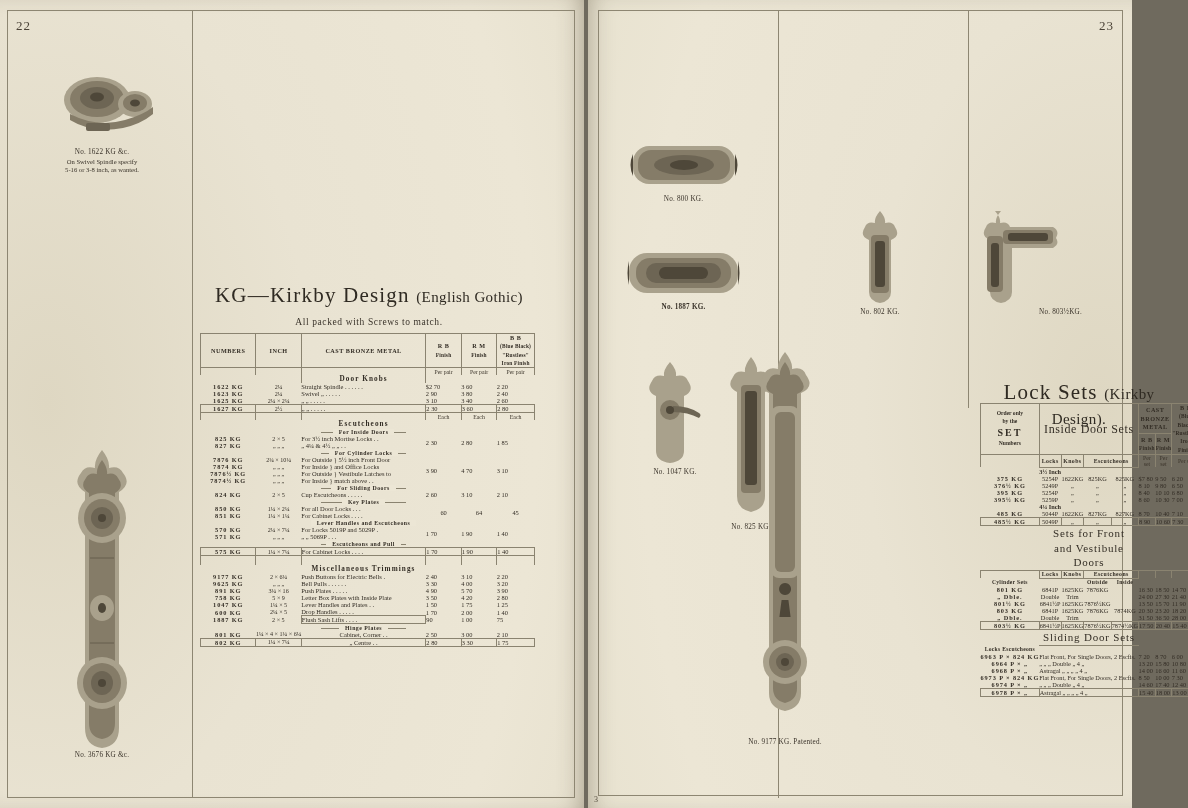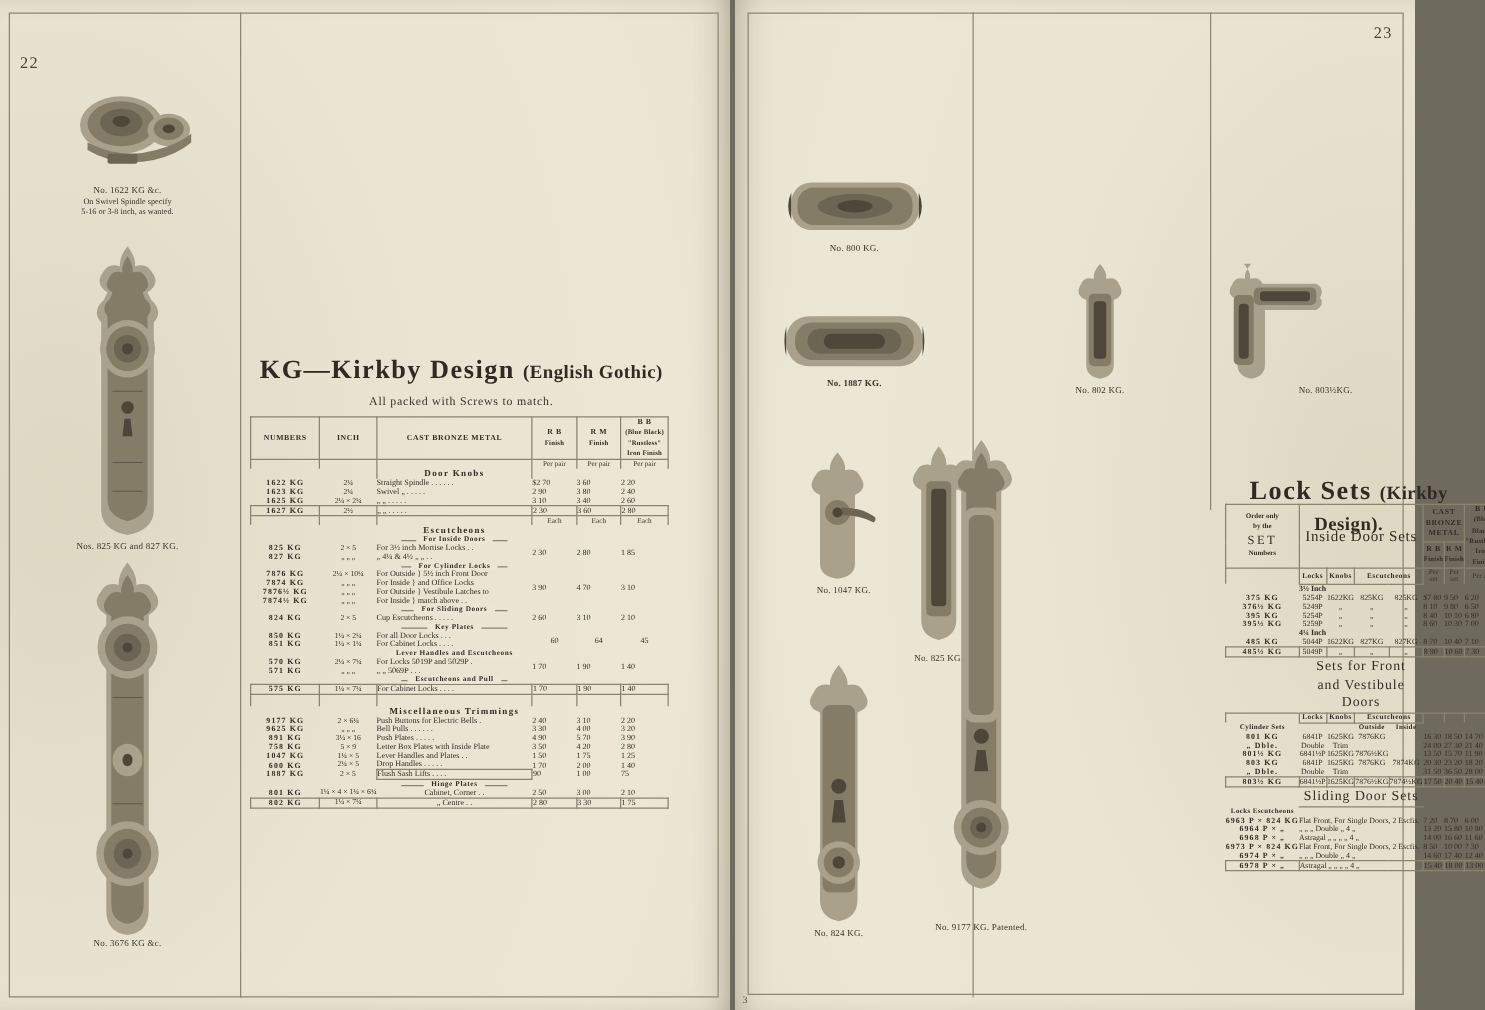--- a/index.html
+++ b/index.html
@@ -30,21 +30,21 @@
   .plateframe{
     position:absolute;border:1px solid #8d8672;
   }
   .page.left .plateframe{left:7px;top:10px;right:9px;bottom:10px;}
   .page.right .plateframe{left:10px;top:10px;right:9px;bottom:12px;}
 
   .folio{
     position:absolute;font-size:13px;letter-spacing:1px;color:#4a4236;
     font-family:"Liberation Serif",serif;
   }
-  .folio.lf{left:16px;top:18px;margin-top:24px;}
+  .folio.lf{left:16px;top:18px;}
   .folio.rf{right:18px;top:18px;}
 
   .colrule{position:absolute;top:10px;bottom:10px;width:1px;background:#8d8672;}
 
   
   .illu{position:absolute;text-align:center;}
   .cap{
     font-size:7.2px;letter-spacing:.2px;color:#3a332a;line-height:1.35;
     margin-top:3px;font-variant:small-caps;
   }
@@ -56,21 +56,20 @@
   .ink{fill:#6d6554;}
   .ink2{fill:#857c68;}
   .ink3{fill:#a9a18c;}
   .inkd{fill:#4e4739;}
   .stk{stroke:#5e5748;fill:none;stroke-width:.8;}
 
   
   .bigtitle{
     text-align:center;font-size:21px;letter-spacing:1.2px;color:#2f2a22;
     font-family:"Liberation Serif",serif;
-    font-weight:bold;
   }
   .bigtitle .paren{font-size:15px;letter-spacing:.4px;}
   .subline{
     text-align:center;font-size:9.5px;letter-spacing:.6px;margin-top:9px;color:#3a332a;
   }
 
   
   table.cat{
     border-collapse:collapse;width:100%;
     font-size:6.6px;color:#332d25;
@@ -109,21 +108,21 @@
   .nbt{border-top:0 !important;margin-top:28px;}
   .nbb{border-bottom:0 !important;}
   .nbl{border-left:0 !important;margin-top:12px;}
   .nbr{border-right:0 !important;}
   .blank{height:9px;}
 
   
   .st{
     text-align:center;font-size:5.6px;line-height:1.4;padding:4px 2px;font-weight:bold;
   }
-  .setbig{font-size:10px;letter-spacing:2px;font-weight:normal;}
+  .setbig{font-size:10px;letter-spacing:2px;font-weight:bold;}
   .ids{font-size:12px;letter-spacing:.6px;padding:8px 2px;font-weight:normal;}
   .sub2{text-align:center;font-weight:bold;font-size:5.8px;letter-spacing:.4px;padding:3px 2px;}
   .cell{text-align:center;font-size:6.3px;padding:1px 2px;white-space:nowrap;}
   .cellL{text-align:left;font-size:6.3px;padding:1px 4px;white-space:nowrap;}
   .secbig{text-align:center;font-size:11px;letter-spacing:.8px;padding:6px 2px 5px;line-height:1.35;}
   .tiny{font-size:5.6px;letter-spacing:.3px;}
   .botnum{position:absolute;left:594px;bottom:4px;font-size:8px;color:#554d3f;}
 </style>
 </head>
 <body>
@@ -144,33 +143,20 @@
         <ellipse class="ink3" cx="93" cy="34" rx="17" ry="13"></ellipse>
         <ellipse class="ink2" cx="93" cy="33" rx="12" ry="9"></ellipse>
         <ellipse class="inkd" cx="93" cy="33" rx="5" ry="3.5"></ellipse>
         <path class="ink2" d="M28 44 q27 14 55 6 q18 -5 28 -13 l0 7 q-12 10 -30 14 q-30 6 -53 -8 z"></path>
         <rect class="ink" x="44" y="53" width="24" height="8" rx="2"></rect>
       </svg>
       <div class="cap"><span class="nm">No. 1622 KG &amp;c.</span></div>
       <div class="cap2">On Swivel Spindle specify<br>5-16 or 3-8 inch, as wanted.</div>
     </div>
 
-    <div class="illu" style="left:52px;top:195px;width:100px;">
-      <svg width="78" height="235" viewBox="0 0 78 235">
-        <path class="ink3" d="M39 2 q7 9 6 16 q9 -3 13 4 q8 10 -3 17 l3 6 q10 9 2 18 l0 150 q0 16 -21 20 q-21 -4 -21 -20 l0 -150 q-8 -9 2 -18 l3 -6 q-11 -7 -3 -17 q4 -7 13 -4 q-1 -7 6 -16 z"></path>
-        <path class="ink2" d="M39 10 q5 7 4 13 q7 -2 10 3 q6 8 -2 13 l2 5 q8 7 2 14 l0 147 q0 13 -16 17 q-16 -4 -16 -17 l0 -147 q-6 -7 2 -14 l2 -5 q-8 -5 -2 -13 q3 -5 10 -3 q-1 -6 4 -13 z"></path>
-        <ellipse class="ink3" cx="39" cy="84" rx="22" ry="23"></ellipse>
-        <ellipse class="ink2" cx="39" cy="84" rx="17" ry="18"></ellipse>
-        <ellipse class="ink" cx="39" cy="84" rx="11" ry="11"></ellipse>
-        <ellipse class="inkd" cx="39" cy="84" rx="4.5" ry="4.5"></ellipse>
-        <path class="inkd" d="M39 136 a5 5 0 1 1 0.1 0 z M36.6 140 l4.8 0 l1.6 14 l-8 0 z"></path>
-        <path class="stk" d="M27 118 l24 0 M27 175 l24 0 M27 198 l24 0"></path>
-      </svg>
-      <div class="cap"><span class="nm">Nos. 825 KG and 827 KG.</span></div>
-    </div>
 
     <div class="illu" style="left:52px;top:448px;width:100px;">
       <svg width="78" height="300" viewBox="0 0 78 300">
         <path class="ink3" d="M39 2 q8 10 7 18 q10 -3 14 5 q9 11 -4 19 l0 236 q0 18 -17 20 q-17 -2 -17 -20 l0 -236 q-13 -8 -4 -19 q4 -8 14 -5 q-1 -8 7 -18 z"></path>
         <path class="ink2" d="M39 12 q6 8 5 14 q8 -2 11 4 q7 9 -3 15 l0 230 q0 14 -13 16 q-13 -2 -13 -16 l0 -230 q-10 -6 -3 -15 q3 -6 11 -4 q-1 -6 5 -14 z"></path>
         <ellipse class="ink3" cx="39" cy="70" rx="24" ry="25"></ellipse>
         <ellipse class="ink2" cx="39" cy="70" rx="18" ry="19"></ellipse>
         <ellipse class="ink" cx="39" cy="70" rx="11" ry="11"></ellipse>
         <ellipse class="inkd" cx="39" cy="70" rx="4" ry="4"></ellipse>
         <ellipse class="ink3" cx="39" cy="160" rx="12" ry="13"></ellipse>
@@ -570,31 +556,20 @@
 
     <div class="illu" style="left:88px;top:355px;width:150px;">
       <svg width="60" height="165" viewBox="0 0 60 165">
         <path class="ink3" d="M30 2 q7 9 6 15 q9 -2 12 5 q7 10 -4 15 l0 104 q0 13 -14 16 q-14 -3 -14 -16 l0 -104 q-11 -5 -4 -15 q3 -7 12 -5 q-1 -6 6 -15 z"></path>
         <rect class="ink2" x="20" y="30" width="20" height="108" rx="4"></rect>
         <rect class="inkd" x="24" y="36" width="12" height="94" rx="3"></rect>
       </svg>
       <div class="cap"><span class="nm">No. 825 KG.</span></div>
     </div>
 
-    <div class="illu" style="left:8px;top:530px;width:150px;">
-      <svg width="70" height="210" viewBox="0 0 70 210">
-        <path class="ink3" d="M35 2 q8 10 7 16 q10 -2 13 6 q8 11 -5 16 l0 150 q0 14 -15 17 q-15 -3 -15 -17 l0 -150 q-13 -5 -5 -16 q3 -8 13 -6 q-1 -6 7 -16 z"></path>
-        <rect class="ink2" x="22" y="34" width="26" height="150" rx="6"></rect>
-        <path class="inkd" d="M35 105 a6 6 0 1 1 .1 0 z M31.6 110 l6.8 0 l2.2 18 l-11.2 0 z"></path>
-        <circle class="ink3" cx="35" cy="160" r="17"></circle>
-        <circle class="ink2" cx="35" cy="160" r="12"></circle>
-        <circle class="inkd" cx="35" cy="160" r="5"></circle>
-      </svg>
-      <div class="cap"><span class="nm">No. 824 KG.</span></div>
-    </div>
 
     <div class="illu" style="left:112px;top:350px;width:170px;">
       <svg width="72" height="385" viewBox="0 0 72 385">
         <path class="ink3" d="M36 2 q8 10 7 17 q11 -3 14 6 q9 12 -5 18 l0 300 q0 15 -16 18 q-16 -3 -16 -18 l0 -300 q-14 -6 -5 -18 q3 -9 14 -6 q-1 -7 7 -17 z"></path>
         <path class="ink2" d="M36 12 q6 8 5 13 q8 -2 11 5 q7 9 -4 14 l0 294 q0 12 -12 15 q-12 -3 -12 -15 l0 -294 q-11 -5 -4 -14 q3 -7 11 -5 q-1 -5 5 -13 z"></path>
         <rect class="ink3" x="22" y="56" width="28" height="172" rx="8"></rect>
         <rect class="ink2" x="26" y="62" width="20" height="160" rx="6"></rect>
         <path class="inkd" d="M36 245 a6 6 0 1 1 .1 0 z M32.6 250 l6.8 0 l2.2 17 l-11.2 0 z"></path>
         <circle class="ink3" cx="36" cy="312" r="22"></circle>
         <circle class="ink2" cx="36" cy="312" r="16"></circle>

